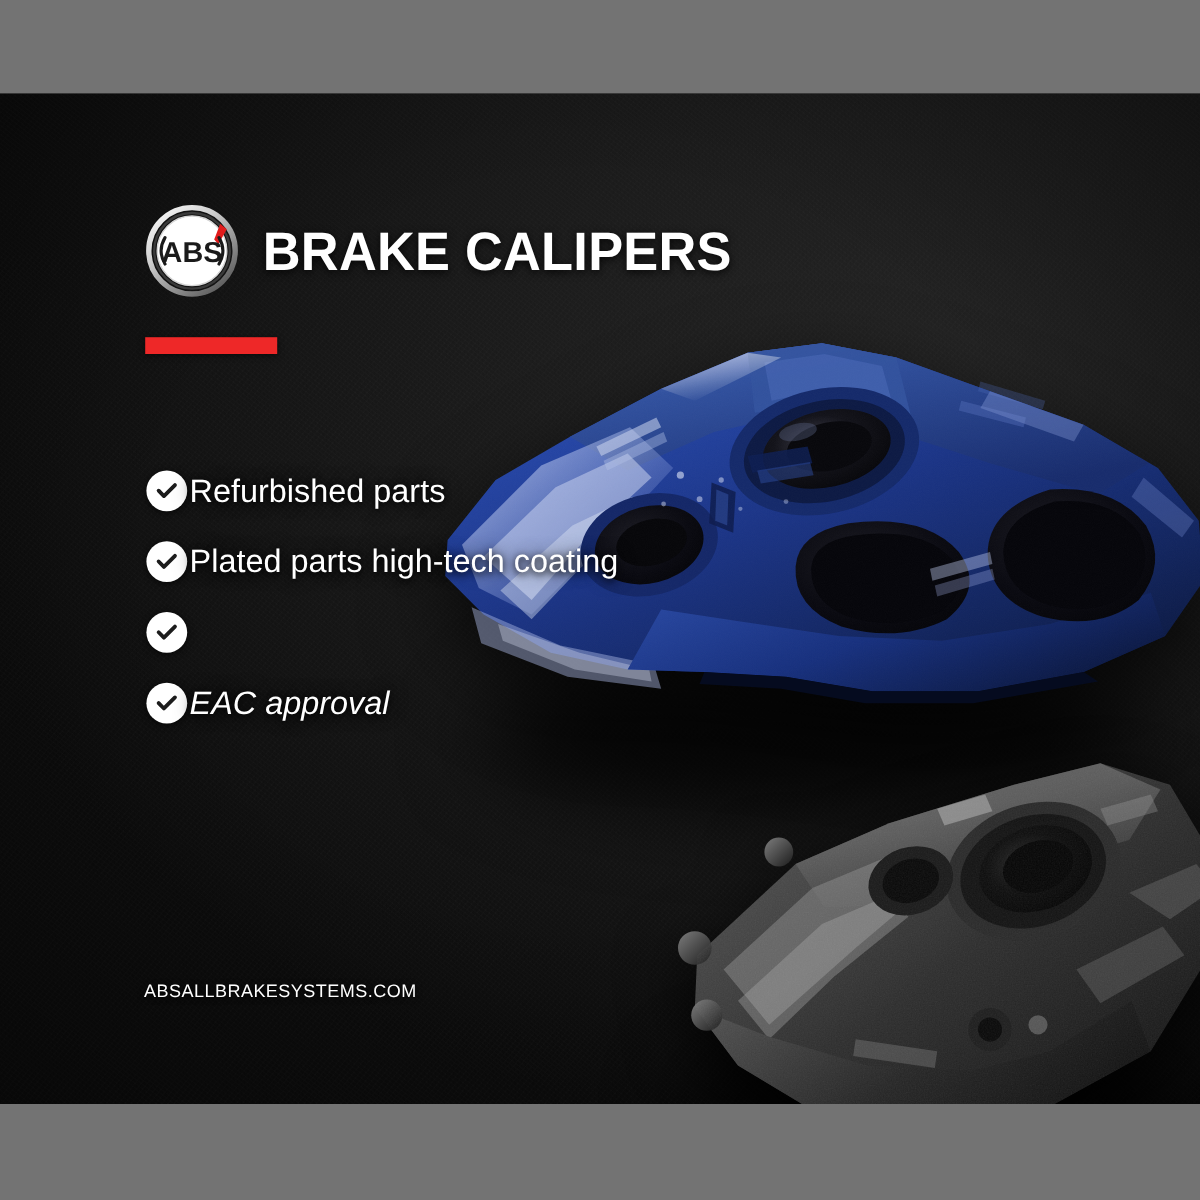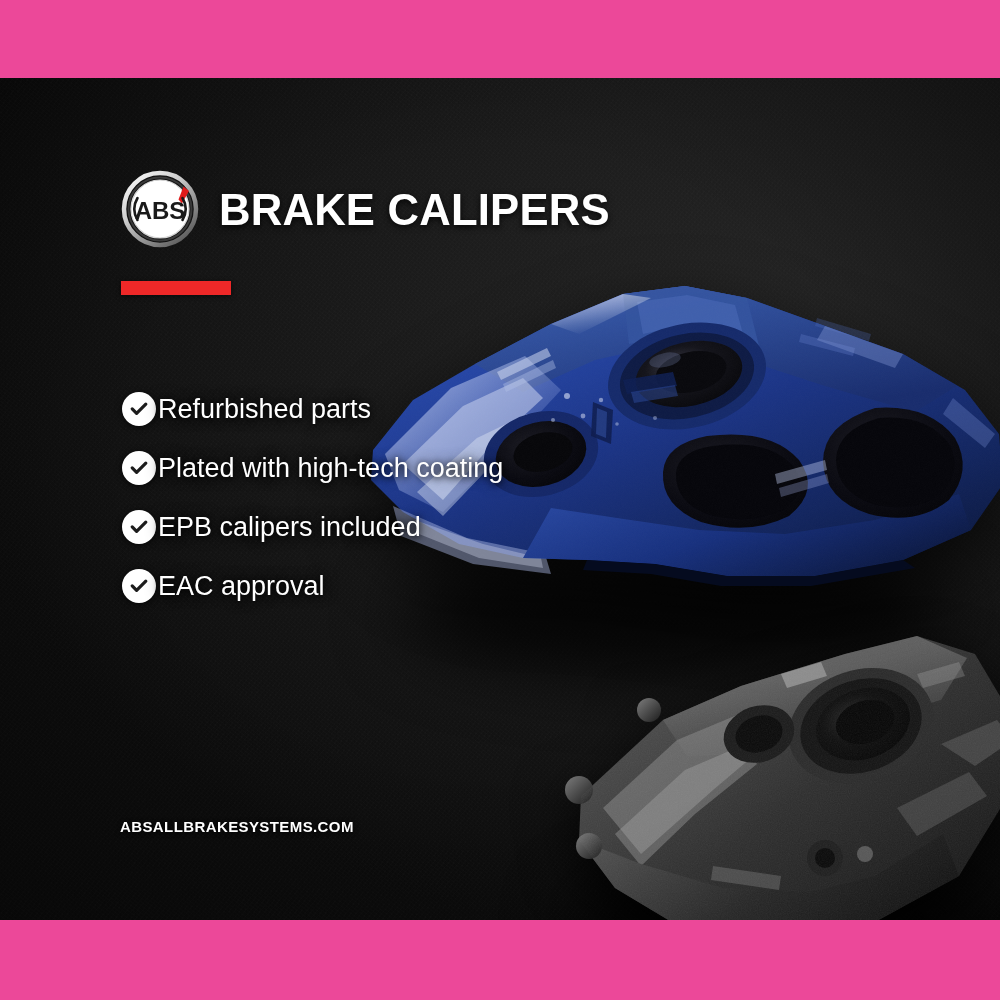--- a/index.html
+++ b/index.html
@@ -13,21 +13,21 @@
     height: 1000px;
     font-family: "Liberation Sans", sans-serif;
     overflow: hidden;
   }
 
   
   #page {
     position: relative;
     width: 1000px;
     height: 1000px;
-    background: #ec4899;
+    background: #737373;
   }
 
   
   #banner {
     position: absolute;
     left: 0;
     top: 78px;
     width: 1000px;
     height: 842px;
     overflow: hidden;
@@ -106,21 +106,21 @@
     top: 313px;
     z-index: 40;
   }
   .feature {
     display: flex;
     align-items: center;
     gap: 2px;
     height: 36px;
     margin-bottom: 23px;
   }
-  .feature:last-child { margin-bottom: 0; }
+  .feature:last-child { margin-bottom: 0; font-style: italic; }
 
   .check {
     flex: 0 0 auto;
     width: 34px;
     height: 34px;
     border-radius: 50%;
     background: #ffffff;
     display: flex;
     align-items: center;
     justify-content: center;
@@ -136,21 +136,21 @@
     text-shadow: 0 1px 6px rgba(0,0,0,.95), 0 0 14px rgba(0,0,0,.7);
   }
 
   
   #footer-url {
     position: absolute;
     left: 120px;
     top: 740px;
     color: #ffffff;
     font-size: 15px;
-    font-weight: bold;
+    font-weight: normal;
     letter-spacing: .4px;
     z-index: 40;
     text-shadow: 0 1px 5px rgba(0,0,0,.9);
   }
 
   
   #blue-caliper {
     position: absolute;
     left: 355px;
     top: 190px;
@@ -440,30 +440,29 @@
         </span>
         <span class="feature-label">Refurbished parts</span>
       </div>
 
       <div class="feature">
         <span class="check">
           <svg width="20" height="20" viewBox="0 0 20 20">
               <path d="M3.2 9.9 L7.6 14.4 L16.8 5.2" fill="none" stroke="#1c1c1c" stroke-width="3.2" stroke-linecap="round" stroke-linejoin="round"></path>
             </svg>
         </span>
-        <span class="feature-label">Plated with high-tech coating</span>
+        <span class="feature-label">Plated parts high-tech coating</span>
       </div>
 
       <div class="feature">
         <span class="check">
           <svg width="20" height="20" viewBox="0 0 20 20">
               <path d="M3.2 9.9 L7.6 14.4 L16.8 5.2" fill="none" stroke="#1c1c1c" stroke-width="3.2" stroke-linecap="round" stroke-linejoin="round"></path>
             </svg>
         </span>
-        <span class="feature-label">EPB calipers included</span>
       </div>
 
 
       <div class="feature">
         <span class="check">
           <svg width="20" height="20" viewBox="0 0 20 20">
               <path d="M3.2 9.9 L7.6 14.4 L16.8 5.2" fill="none" stroke="#1c1c1c" stroke-width="3.2" stroke-linecap="round" stroke-linejoin="round"></path>
             </svg>
         </span>
         <span class="feature-label">EAC approval</span>

